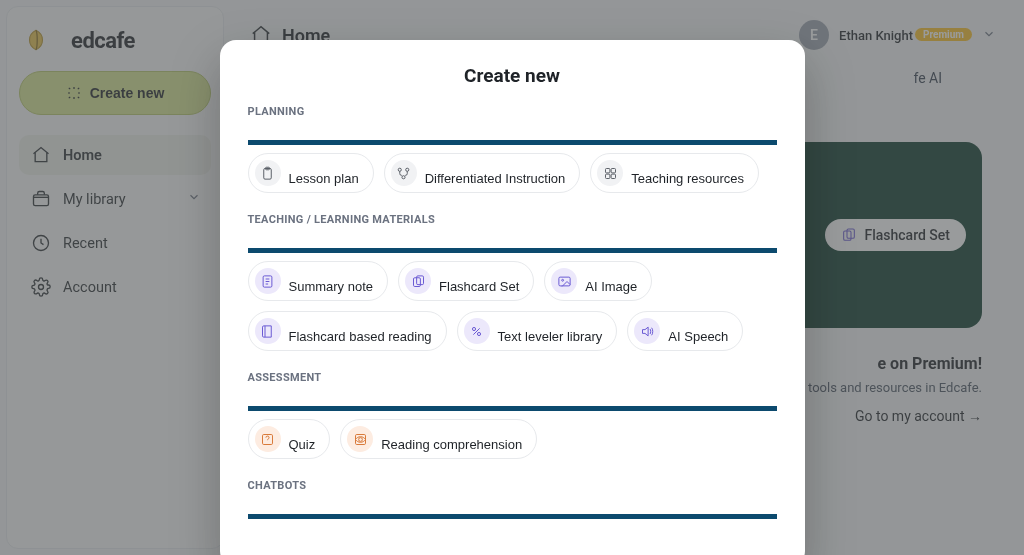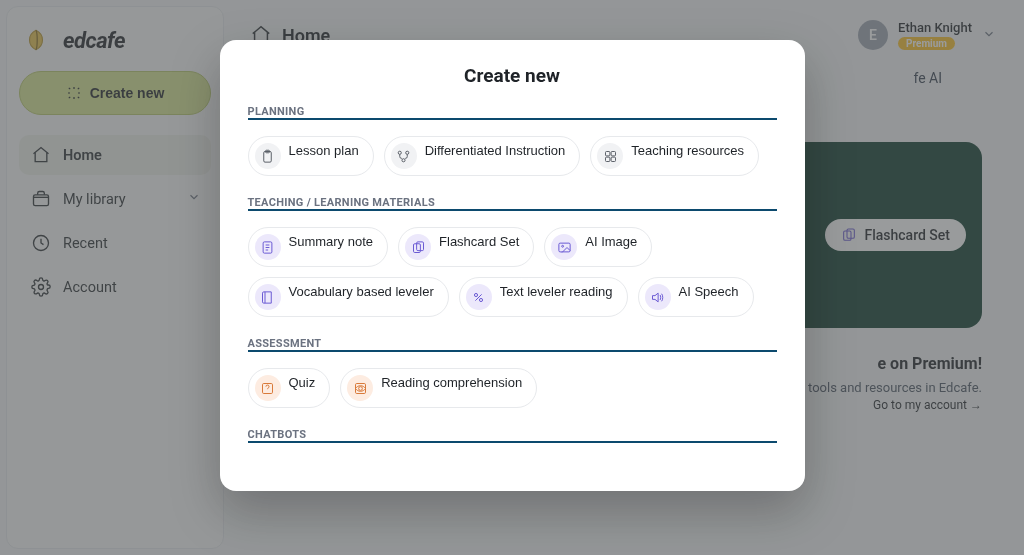--- a/index.html
+++ b/index.html
@@ -1,61 +1,61 @@
 <!DOCTYPE html>
 <html><head>
 <meta charset="utf-8">
 <style>
   * { box-sizing: border-box; margin: 0; padding: 0; }
   html, body { width: 1024px; height: 555px; overflow: hidden; font-family: -apple-system, BlinkMacSystemFont, "Segoe UI", Roboto, Arial, sans-serif; background: #f3f4f5; color: #1f2328; }
   .app { display: flex; width: 100%; height: 100%; }
   .sidebar { width: 218px; flex-shrink: 0; border: 1px solid #e5e7eb; border-radius: 12px; margin: 6px; padding: 14px 12px; background: #f8f8f7; }
-  .logo-row { display: flex; align-items: center; gap: 14px; padding: 6px 4px 18px 4px; font-style: italic; }
+  .logo-row { display: flex; align-items: center; gap: 22px; padding: 6px 4px 18px 4px; }
   .logo-mark { width: 26px; height: 26px; }
   .logo-text { font-size: 22px; font-weight: 700; letter-spacing: -0.5px; color: #1f2328; }
   .create-btn { width: 100%; background: #d6e48f; border: 1px solid #b8c96a; border-radius: 999px; padding: 13px 12px; display: flex; align-items: center; justify-content: center; gap: 8px; font-size: 14px; font-weight: 600; color: #1f2328; cursor: pointer; }
   .nav { margin-top: 20px; display: flex; flex-direction: column; gap: 4px; }
   .nav-item { display: flex; align-items: center; gap: 12px; padding: 10px 12px; border-radius: 10px; font-size: 14.5px; color: #2b3034; cursor: pointer; position: relative; }
   .nav-item.active { background: #eceee8; font-weight: 600; }
   .nav-icon { width: 20px; height: 20px; flex-shrink: 0; display: flex; align-items: center; justify-content: center; }
   .nav-icon svg { width: 20px; height: 20px; stroke: #2b3034; fill: none; stroke-width: 1.6; }
   .chev { position: absolute; right: 10px; }
   .chev svg { width: 14px; height: 14px; stroke: #6b7280; fill: none; stroke-width: 2; }
 
   .main { flex: 1; padding: 10px 12px 0 4px; position: relative; }
   .topbar { display: flex; align-items: center; justify-content: space-between; padding: 10px 16px; }
   .crumb { display: flex; align-items: center; gap: 10px; font-size: 18px; font-weight: 600; }
   .crumb svg { width: 22px; height: 22px; stroke: #2b3034; fill: none; stroke-width: 1.6; }
   .user { display: flex; align-items: center; gap: 10px; }
   .avatar { width: 30px; height: 30px; border-radius: 50%; background: #9ca3af; color: #fff; display: flex; align-items: center; justify-content: center; font-weight: 600; font-size: 14px; }
-  .user-col { display: flex; flex-direction: column; align-items: flex-start; gap: 2px; }
+  .user-col { display: flex; flex-direction: row; align-items: flex-start; gap: 2px; }
   .user-name { font-size: 13px; font-weight: 500; }
   .badge { background: #fbbf24; color: #fff; font-size: 10px; font-weight: 700; padding: 1px 8px; border-radius: 999px; }
   .user-chev svg { width: 14px; height: 14px; stroke: #6b7280; fill: none; stroke-width: 2; }
 
   .bg-content { padding: 10px 30px; color: #1f2328; }
   .greet-tag { text-align: right; padding-right: 40px; font-size: 14px; color: #374151; }
   .fc-card { margin-top: 56px; margin-left: auto; width: 240px; height: 186px; background: #0e3a2c; border-radius: 16px; display: flex; align-items: center; justify-content: flex-end; padding-right: 16px; }
   .fc-pill { background: #fff; border-radius: 999px; padding: 8px 16px; font-size: 14px; font-weight: 500; display: flex; align-items: center; gap: 8px; }
   .lowcards { display: flex; gap: 20px; margin-top: 26px; }
   .left-lc { flex: 1; padding-left: 140px; font-size: 13px; color: #4b5563; line-height: 1.4; }
   .right-lc { width: 280px; }
   .right-lc-title { text-align: right; font-size: 16px; font-weight: 700; margin-bottom: 6px; }
   .right-lc-sub { text-align: right; font-size: 13px; color: #4b5563; line-height: 1.45; }
   .learn-link { margin-top: 10px; font-size: 14px; color: #1f2328; }
-  .goto-link { text-align: right; font-size: 12px; color: #1f2328; }
+  .goto-link { text-align: right; margin-top: 10px; font-size: 14px; color: #1f2328; }
 
   
   .overlay { position: fixed; inset: 0; background: rgba(80,82,85,0.58); display: flex; align-items: flex-start; justify-content: center; padding-top: 40px; }
   .modal { width: 585px; background: #fff; border-radius: 16px; padding: 24px 28px 28px; box-shadow: 0 20px 50px rgba(0,0,0,0.25); }
   .modal-title { text-align: center; font-size: 19px; font-weight: 700; margin-bottom: 18px; }
-  .section-label { font-size: 11px; font-weight: 700; letter-spacing: 0.3px; color: #6b7280; border-bottom: 2px solid #0c4a6e; padding-bottom: 0; margin-bottom: 16px; }
+  .section-label { font-size: 11px; font-weight: 700; letter-spacing: 0.3px; color: #6b7280; border-bottom: 5px solid #0c4a6e; padding-bottom: 22px; margin-bottom: 8px; }
   .section { margin-bottom: 20px; }
   .chips { display: flex; flex-wrap: wrap; gap: 10px; }
-  .chip { display: flex; align-items: flex-start; gap: 8px; background: #fff; border: 1px solid #e7e9ec; border-radius: 999px; padding: 6px 14px 6px 6px; font-size: 13px; font-weight: 500; color: #1f2328; cursor: pointer; }
+  .chip { display: flex; align-items: flex-end; gap: 8px; background: #fff; border: 1px solid #e7e9ec; border-radius: 999px; padding: 6px 14px 6px 6px; font-size: 13px; font-weight: 500; color: #1f2328; cursor: pointer; }
   .chip-icon { width: 26px; height: 26px; border-radius: 50%; display: flex; align-items: center; justify-content: center; }
   .ci-gray   { background: #f1f2f4; }
   .ci-purple { background: #ece8fb; }
   .ci-orange { background: #fdece1; }
   .chip-icon svg { width: 15px; height: 15px; stroke-width: 1.6; fill: none; }
   .ci-gray svg   { stroke: #5b6068; }
   .ci-purple svg { stroke: #6b5bd4; }
   .ci-orange svg { stroke: #d97a3a; }
 </style>
 </head>
@@ -320,29 +320,29 @@
                 </svg>
               </span>
               <span>AI Image</span>
             </button>
             <button class="chip">
               <span class="chip-icon ci-purple">
                 <svg viewBox="0 0 24 24">
                   <use href="#ic-book"></use>
                 </svg>
               </span>
-              <span>Vocabulary based leveler</span>
+              <span>Flashcard based reading</span>
             </button>
             <button class="chip">
               <span class="chip-icon ci-purple">
                 <svg viewBox="0 0 24 24">
                   <use href="#ic-leveler"></use>
                 </svg>
               </span>
-              <span>Text leveler reading</span>
+              <span>Text leveler library</span>
             </button>
             <button class="chip">
               <span class="chip-icon ci-purple">
                 <svg viewBox="0 0 24 24">
                   <use href="#ic-speaker"></use>
                 </svg>
               </span>
               <span>AI Speech</span>
             </button>
           </div>

